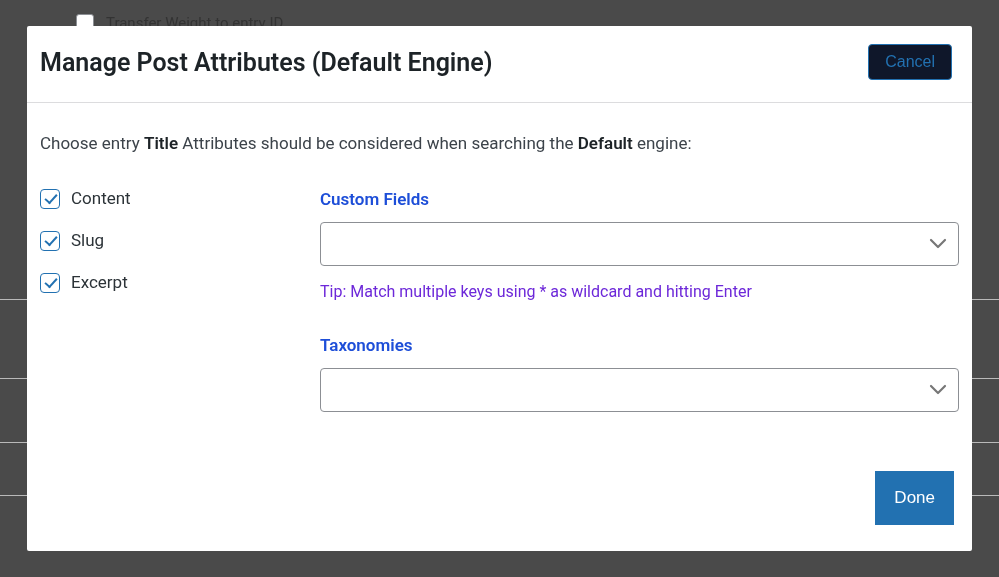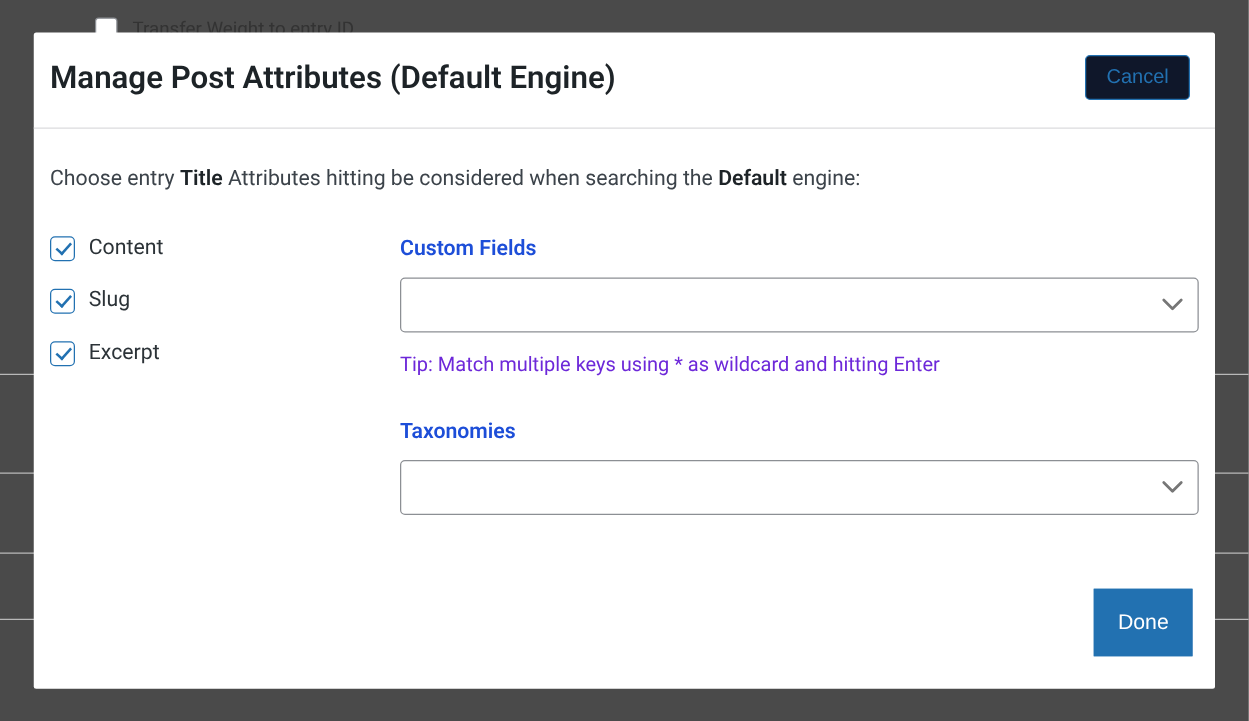--- a/index.html
+++ b/index.html
@@ -41,21 +41,21 @@
 <div class="bg-stripe" style="top:495px"></div>
 
 <div class="modal">
   <div class="modal-header">
     <div class="modal-title">Manage Post Attributes (Default Engine)</div>
     <button class="cancel-btn">Cancel</button>
   </div>
 
   <div class="modal-body">
     <div class="desc">
-      <span>Choose entry </span><b>Title</b><span> Attributes hitting be considered when searching the </span><b>Default</b><span> engine:</span>
+      <span>Choose entry </span><b>Title</b><span> Attributes should be considered when searching the </span><b>Default</b><span> engine:</span>
     </div>
 
     <div class="columns">
       <div class="col-left">
         <div class="check-row">
           <input type="checkbox" class="cbx" checked="" style="">
           <label>Content</label>
         </div>
         <div class="check-row">
           <input type="checkbox" class="cbx" checked="" style="">

